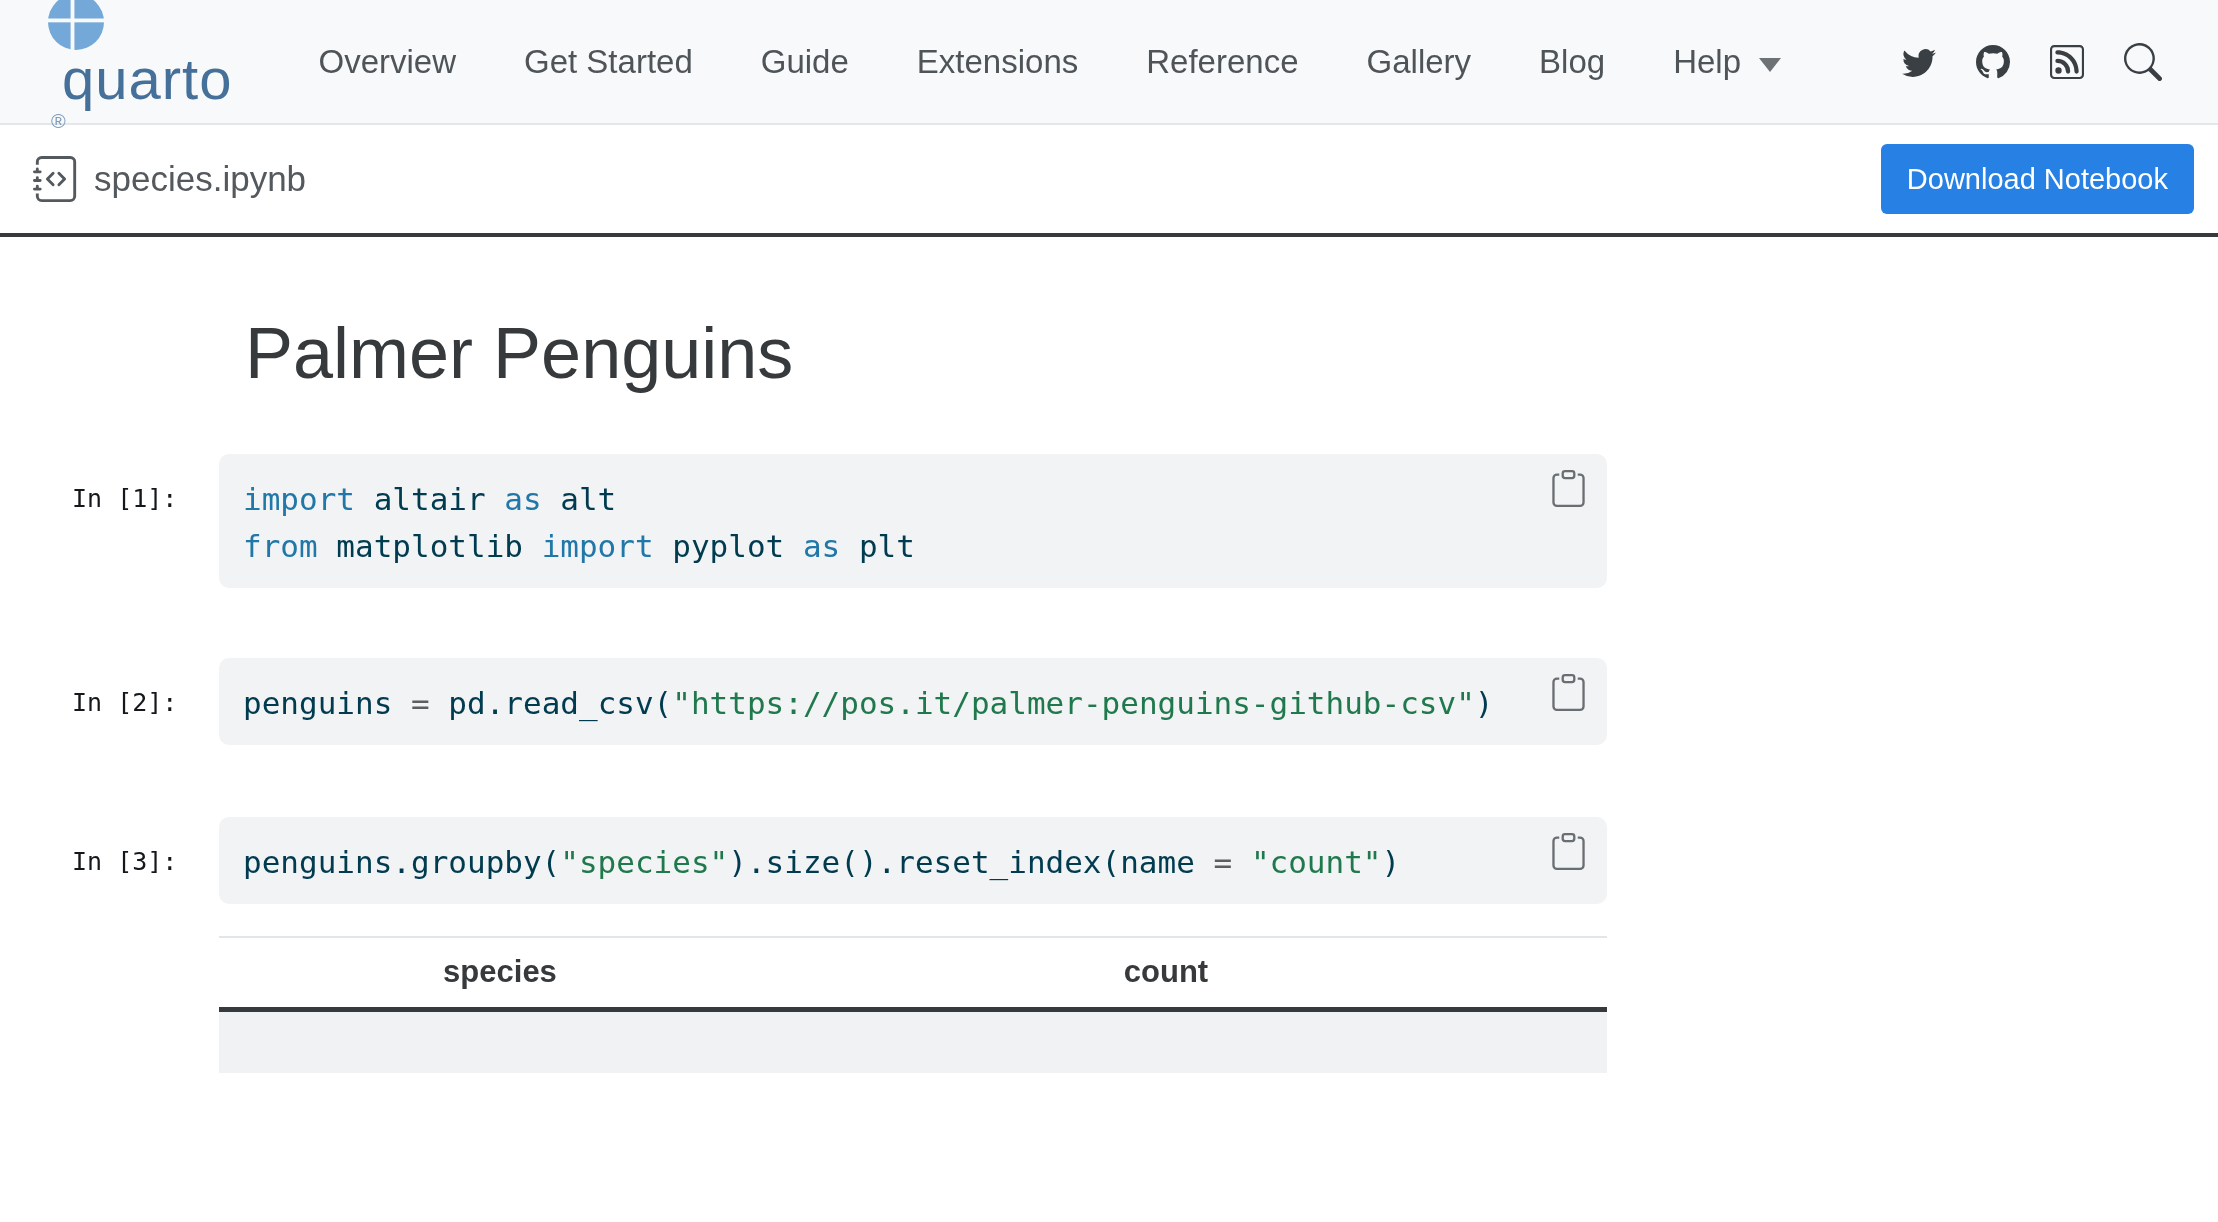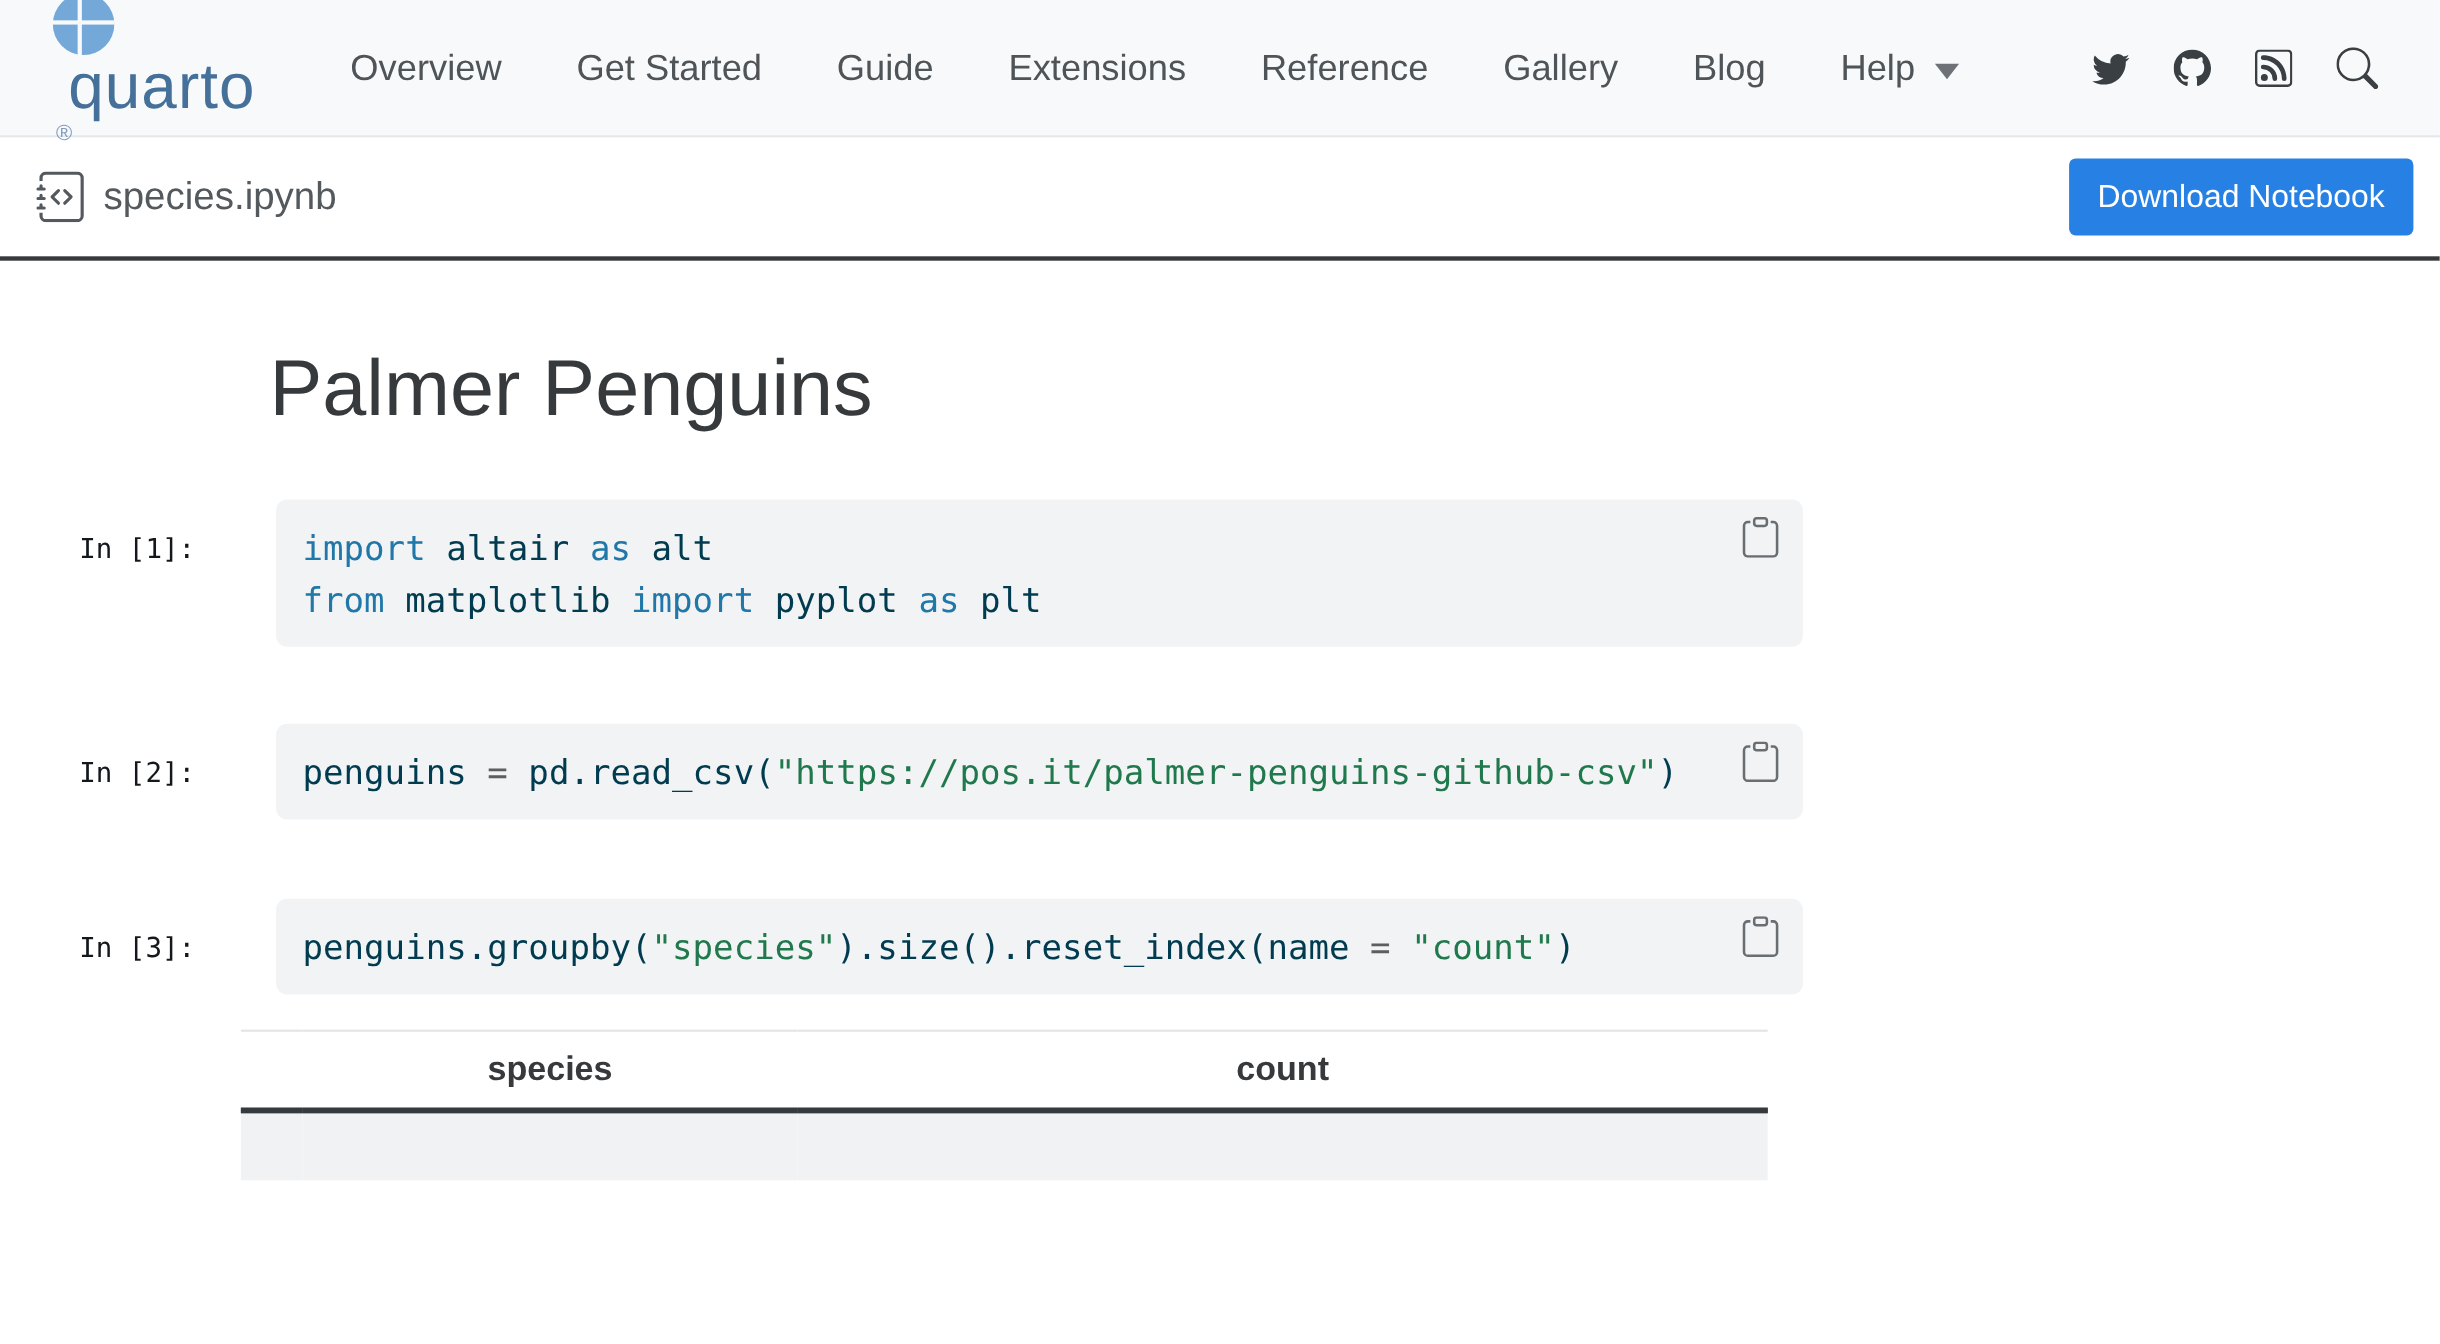--- a/index.html
+++ b/index.html
@@ -25,21 +25,21 @@
               display:flex; align-items:center; padding:0 24px 0 33px; }
   .journal-icon { color:#54595e; display:flex; }
   .filename { font-size:35px; color:#54595e; margin-left:15px; }
   .download-btn { margin-left:auto; height:70px; padding:4px 26px; background:var(--accent,#2780e3);
                   color:#fff; font-size:29px; font-family:"Liberation Sans",sans-serif;
                   border:none; border-radius:6px; cursor:pointer; }
 
   
   .page-title { font-size:72px; font-weight:400; color:#373a3c; line-height:1; margin:80px 0 0 245px; }
 
-  .cell-row { display:flex; align-items:flex-start; margin-left:72px;gap:32px; }
+  .cell-row { display:flex; align-items:flex-start; margin-left:72px; }
   .slot-0 { margin-top:65px; }
   .slot-1 { margin-top:70px; }
   .slot-2 { margin-top:72px; }
   .exec-label { flex:none; width:103px; margin-right:44px; padding-top:30px;
                 font-family:"DejaVu Sans Mono", monospace; font-size:25px; color:#14181c; white-space:nowrap; }
   .code-cell { position:relative; width:1388px; background:#f1f3f5; border-radius:10px;
                padding:22px 100px 18px 24px;
                font-family:"DejaVu Sans Mono", monospace; font-size:31px; line-height:47px;
                color:var(--c-tx,#003b4f); }
   .code-line { white-space:pre; }

